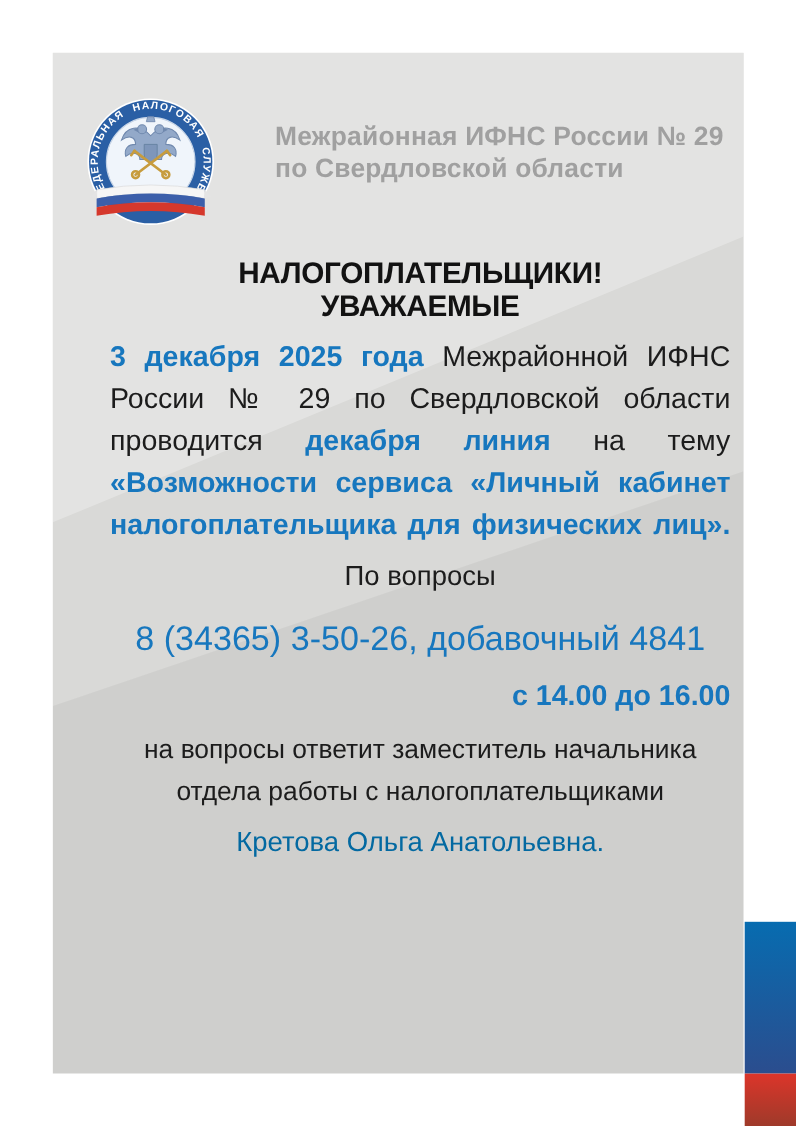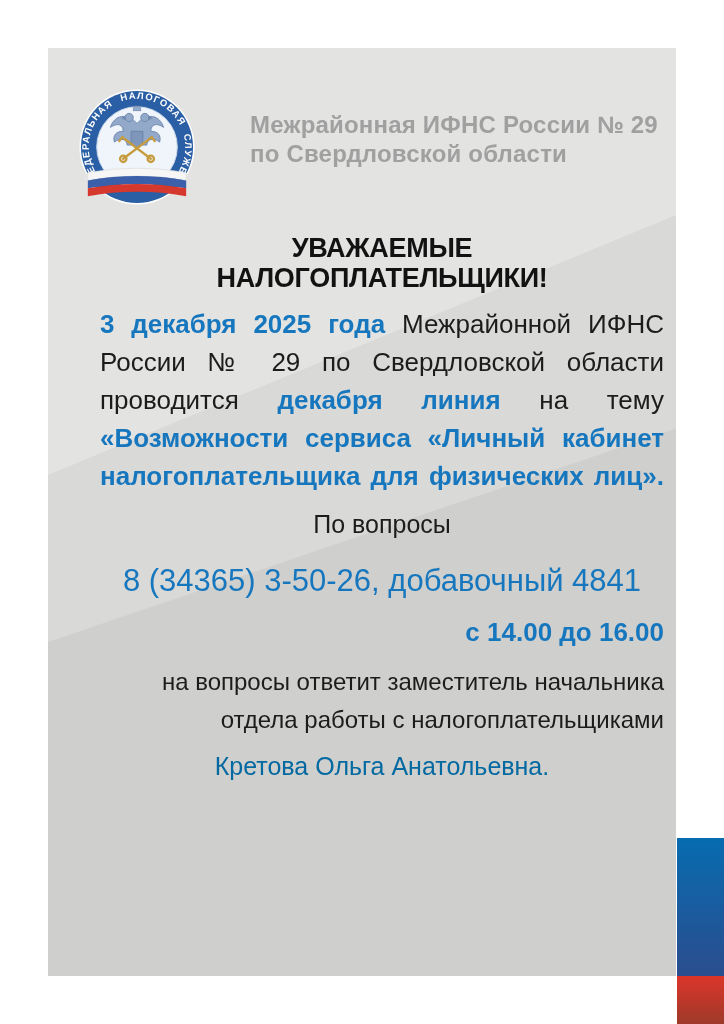--- a/index.html
+++ b/index.html
@@ -44,21 +44,21 @@
     margin:12px 0 0 0;
     font-size:26px;line-height:38px;color:#1c1c1c;
     text-align:justify;text-align-last:justify;
   }
   .accent{color:var(--accent-blue,#1777be);font-weight:bold;}
   .p-intro{margin:14px 0 0 0;text-align:center;font-size:25px;color:#1c1c1c;line-height:30px;}
   .p-phone{margin:26px 0 0 0;text-align:center;font-size:31px;line-height:32px;
     color:var(--accent-blue,#1777be);font-weight:normal;}
   .p-time{margin:20px 0 0 0;text-align:right;font-size:26px;line-height:30px;
     color:var(--accent-blue,#1777be);font-weight:bold;}
-  .p-resp{margin:16px 0 0 0;text-align:right;font-size:24px;line-height:38px;
+  .p-resp{margin:16px 0 0 0;text-align:center;font-size:24px;line-height:38px;
     color:#1c1c1c;white-space:nowrap;}
   .p-name{margin:12px 0 0 0;text-align:center;font-size:25px;line-height:30px;color:#0369a1;}
 
   
   .stripe-blue{
     position:absolute;left:677px;top:838px;width:47px;height:138px;
     background:linear-gradient(to bottom,var(--stripe-blue-top,#076cb0),var(--stripe-blue-bottom,#2b4d8e));
   }
   .stripe-red{
     position:absolute;left:677px;top:976px;width:47px;height:48px;
@@ -110,22 +110,22 @@
   </div>
 
   <div class="org">
     <div>Межрайонная ИФНС России № 29</div>
     <div>по Свердловской области</div>
   </div>
 
   <div class="content">
 
     <div class="title">
+      <div>НАЛОГОПЛАТЕЛЬЩИКИ!</div>
       <div>УВАЖАЕМЫЕ</div>
-      <div>НАЛОГОПЛАТЕЛЬЩИКИ!</div>
     </div>
 
     <p class="lead"><span class="accent">3 декабря 2025 года</span><span> Межрайонной ИФНС России № 29 по Свердловской области проводится </span><span class="accent">декабря линия</span><span> на тему </span><span class="accent">«Возможности сервиса «Личный кабинет налогоплательщика для физических лиц».</span></p>
 
     <p class="p-intro">По вопросы</p>
 
     <p class="p-phone">8 (34365) 3-50-26, добавочный 4841</p>
 
     <p class="p-time">с 14.00 до 16.00</p>
 

